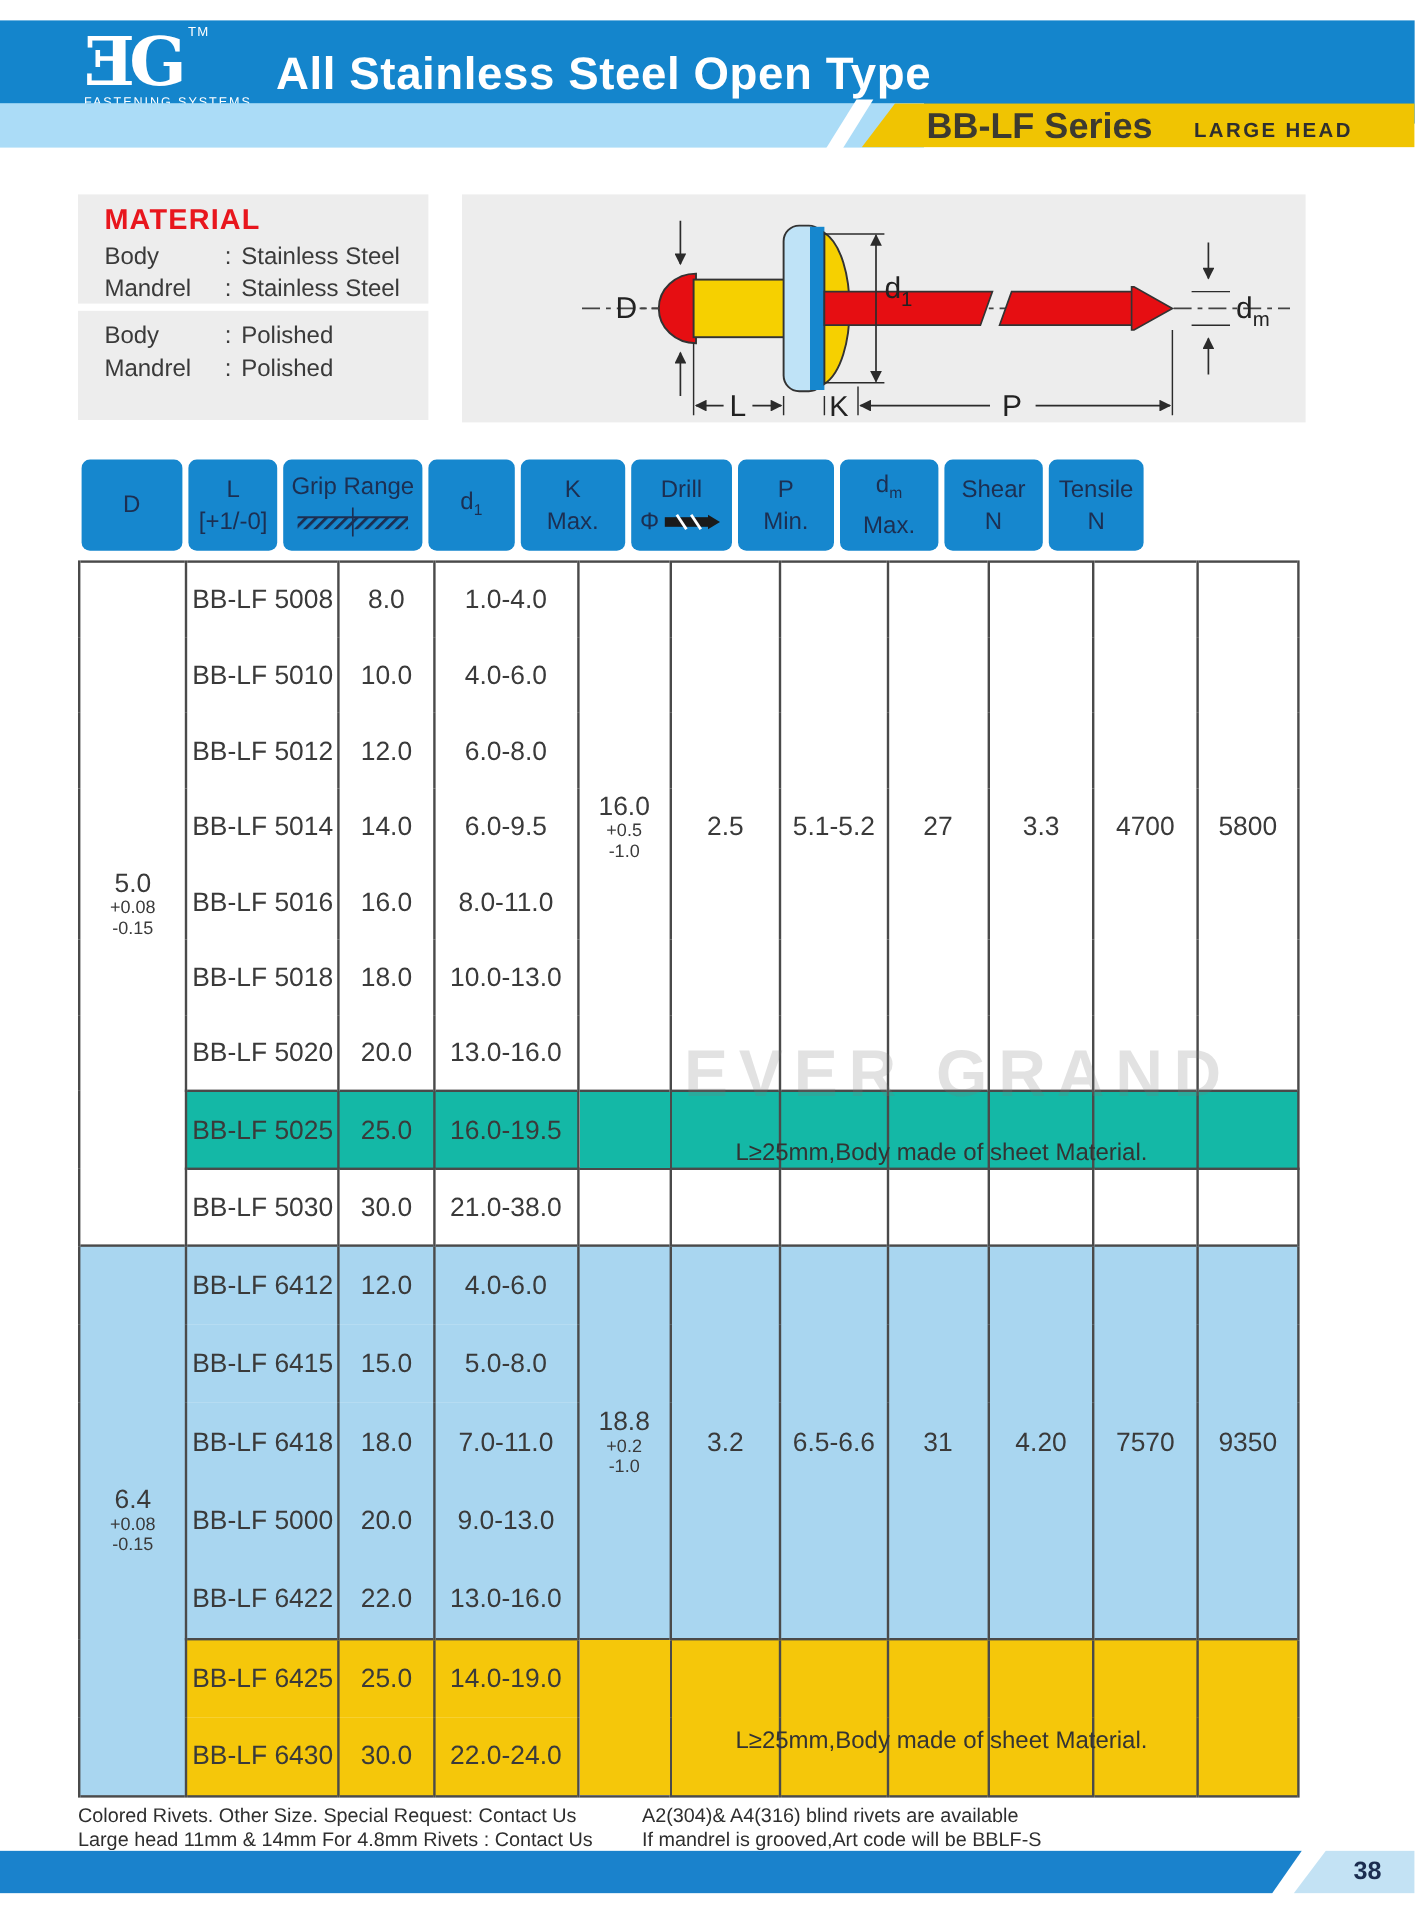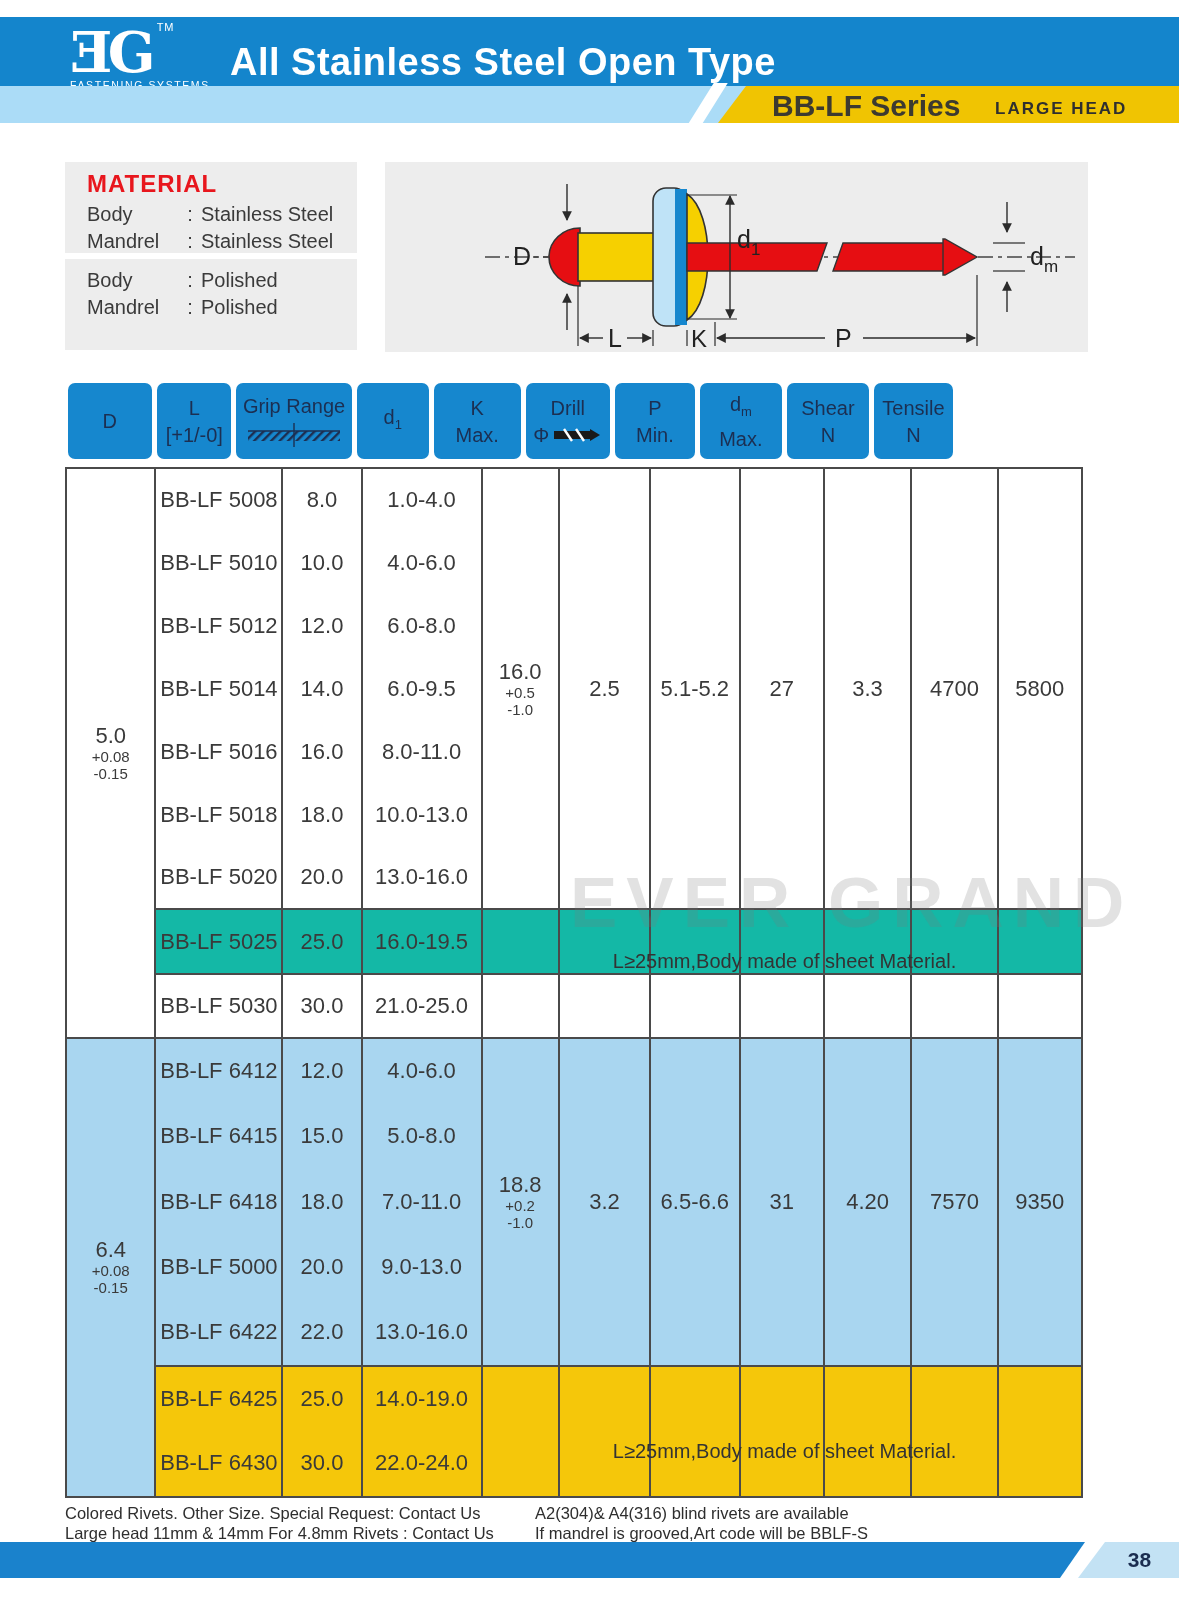--- a/index.html
+++ b/index.html
@@ -59,21 +59,21 @@
   tr.hl2 { height:69px; }
   tr.hl2 td { background:#f5c70a; }
   tr.hl2.first td { border-top:2px solid #4a4a4a; }
   td.rel { position:relative; }
   .note { position:absolute; left:6px; top:0; height:100%; width:592px; z-index:3;
           display:flex; align-items:center; justify-content:center;
           font-size:20px; color:#333; white-space:nowrap;margin-top:20px; }
   .dval { font-size:22px; line-height:24px; }
   .tol { font-size:15px; line-height:17px; }
   .watermark { position:absolute; left:570px; top:862px; z-index:4; pointer-events:none;
-               font-size:71px; font-weight:bold; letter-spacing:9px; color:rgba(125,125,125,0.22); white-space:nowrap; }
+               font-size:55px; font-weight:bold; letter-spacing:9px; color:rgba(125,125,125,0.22); white-space:nowrap; }
   
   .notes { position:absolute; top:1503px; font-size:16.5px; line-height:20px; color:#2e2e2e; white-space:nowrap; }
   .notes-left { left:65px; }
   .notes-right { left:535px; }
   .fbar-dark { position:absolute; left:0; top:1542px; width:1085px; height:36px; background:#1a82cc;
                clip-path:polygon(0 0, 1085px 0, 1060px 36px, 0 36px); }
   .fbar-light { position:absolute; left:1078px; top:1542px; width:101px; height:36px; background:#c3e2f4;
                 clip-path:polygon(27px 0, 101px 0, 101px 36px, 0 36px); }
   .page-num { position:absolute; left:1100px; top:1548px; width:79px; text-align:center;
               font-size:21px; font-weight:bold; color:#1b2d50; }
@@ -326,21 +326,21 @@
           <td></td>
           <td></td>
           <td></td>
           <td></td>
           <td></td>
           <td></td>
         </tr>
         <tr class="r last">
           <td>BB-LF 5030</td>
           <td>30.0</td>
-          <td>21.0-25.0</td>
+          <td>21.0-38.0</td>
           <td></td>
           <td></td>
           <td></td>
           <td></td>
           <td></td>
           <td></td>
           <td></td>
         </tr>
       </tbody>
     <tbody class="sec2" id="sec2">

